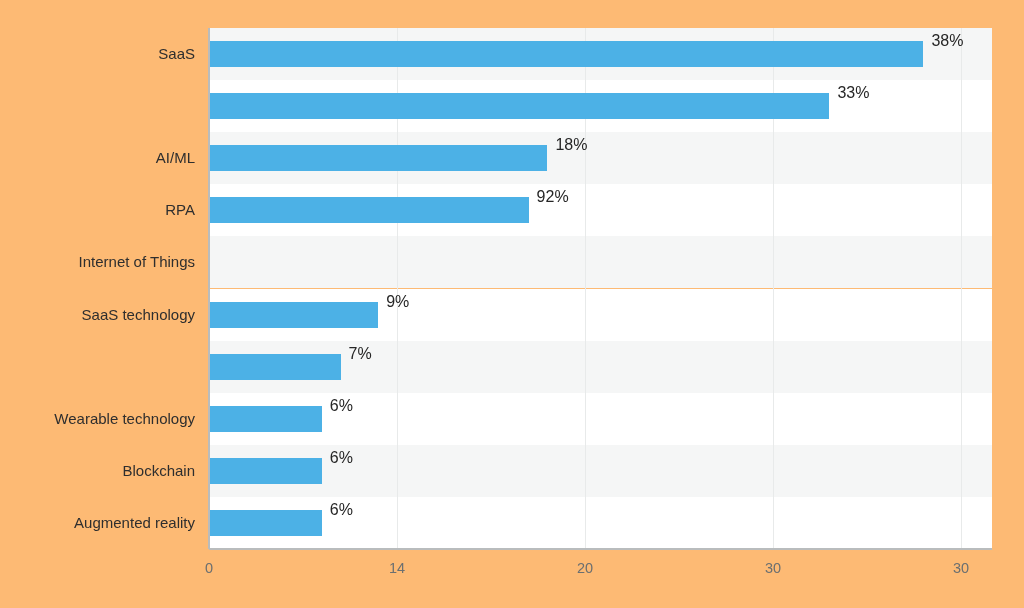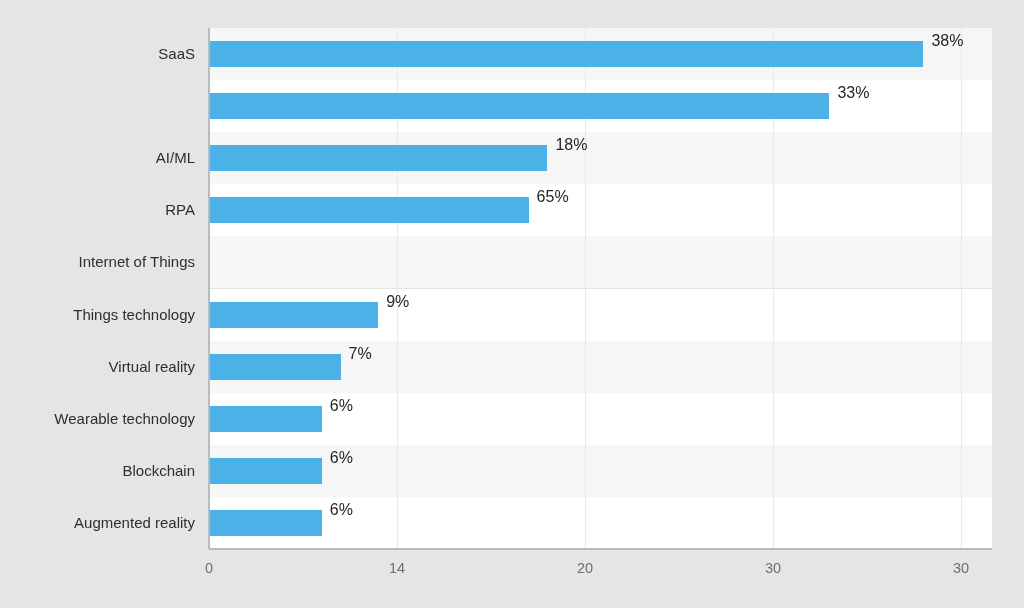--- a/index.html
+++ b/index.html
@@ -14,21 +14,21 @@
     overflow: hidden;
     position: relative;
   }
 
   #chart-root {
     position: absolute;
     left: 0;
     top: 0;
     width: 1024px;
     height: 608px;
-    background: #e5e5e5;
+    background: #fdba74;
   }
 
   
   .cat-labels {
     position: absolute;
     left: 0;
     top: 28px;
     width: 195px;
     height: 521px;
   }
@@ -125,22 +125,21 @@
 </head>
 <body>
 
 <div id="chart-root">
 
   <div class="cat-labels">
     <div class="cat-label" style="top:0px">SaaS</div>
     <div class="cat-label" style="top:104.2px">AI/ML</div>
     <div class="cat-label" style="top:156.3px">RPA</div>
     <div class="cat-label" style="top:208.4px">Internet of Things</div>
-    <div class="cat-label" style="top:260.5px">Things technology</div>
-    <div class="cat-label" style="top:312.6px">Virtual reality</div>
+    <div class="cat-label" style="top:260.5px">SaaS technology</div>
     <div class="cat-label" style="top:364.7px">Wearable technology</div>
     <div class="cat-label" style="top:468.9px">Augmented reality</div>
     <div class="cat-label" style="top:416.8px">Blockchain</div>
   </div>
 
   <div class="plot">
 
     <div class="band alt" style="top:0px"></div>
     <div class="band plain" style="top:52.1px"></div>
     <div class="band alt" style="top:104.2px"></div>
@@ -164,21 +163,21 @@
     <div class="bar-row" style="top:52.1px">
       <div class="bar" style="width:620.4px"></div>
       <div class="bar-value" style="left:620.4px">33%</div>
     </div>
     <div class="bar-row" style="top:104.2px">
       <div class="bar" style="width:338.4px"></div>
       <div class="bar-value" style="left:338.4px">18%</div>
     </div>
     <div class="bar-row" style="top:156.3px">
       <div class="bar" style="width:319.6px"></div>
-      <div class="bar-value" style="left:319.6px">65%</div>
+      <div class="bar-value" style="left:319.6px">92%</div>
     </div>
     <div class="bar-row" style="top:260.5px">
       <div class="bar" style="width:169.2px"></div>
       <div class="bar-value" style="left:169.2px">9%</div>
     </div>
     <div class="bar-row" style="top:312.6px">
       <div class="bar" style="width:131.6px"></div>
       <div class="bar-value" style="left:131.6px">7%</div>
     </div>
     <div class="bar-row" style="top:364.7px">

